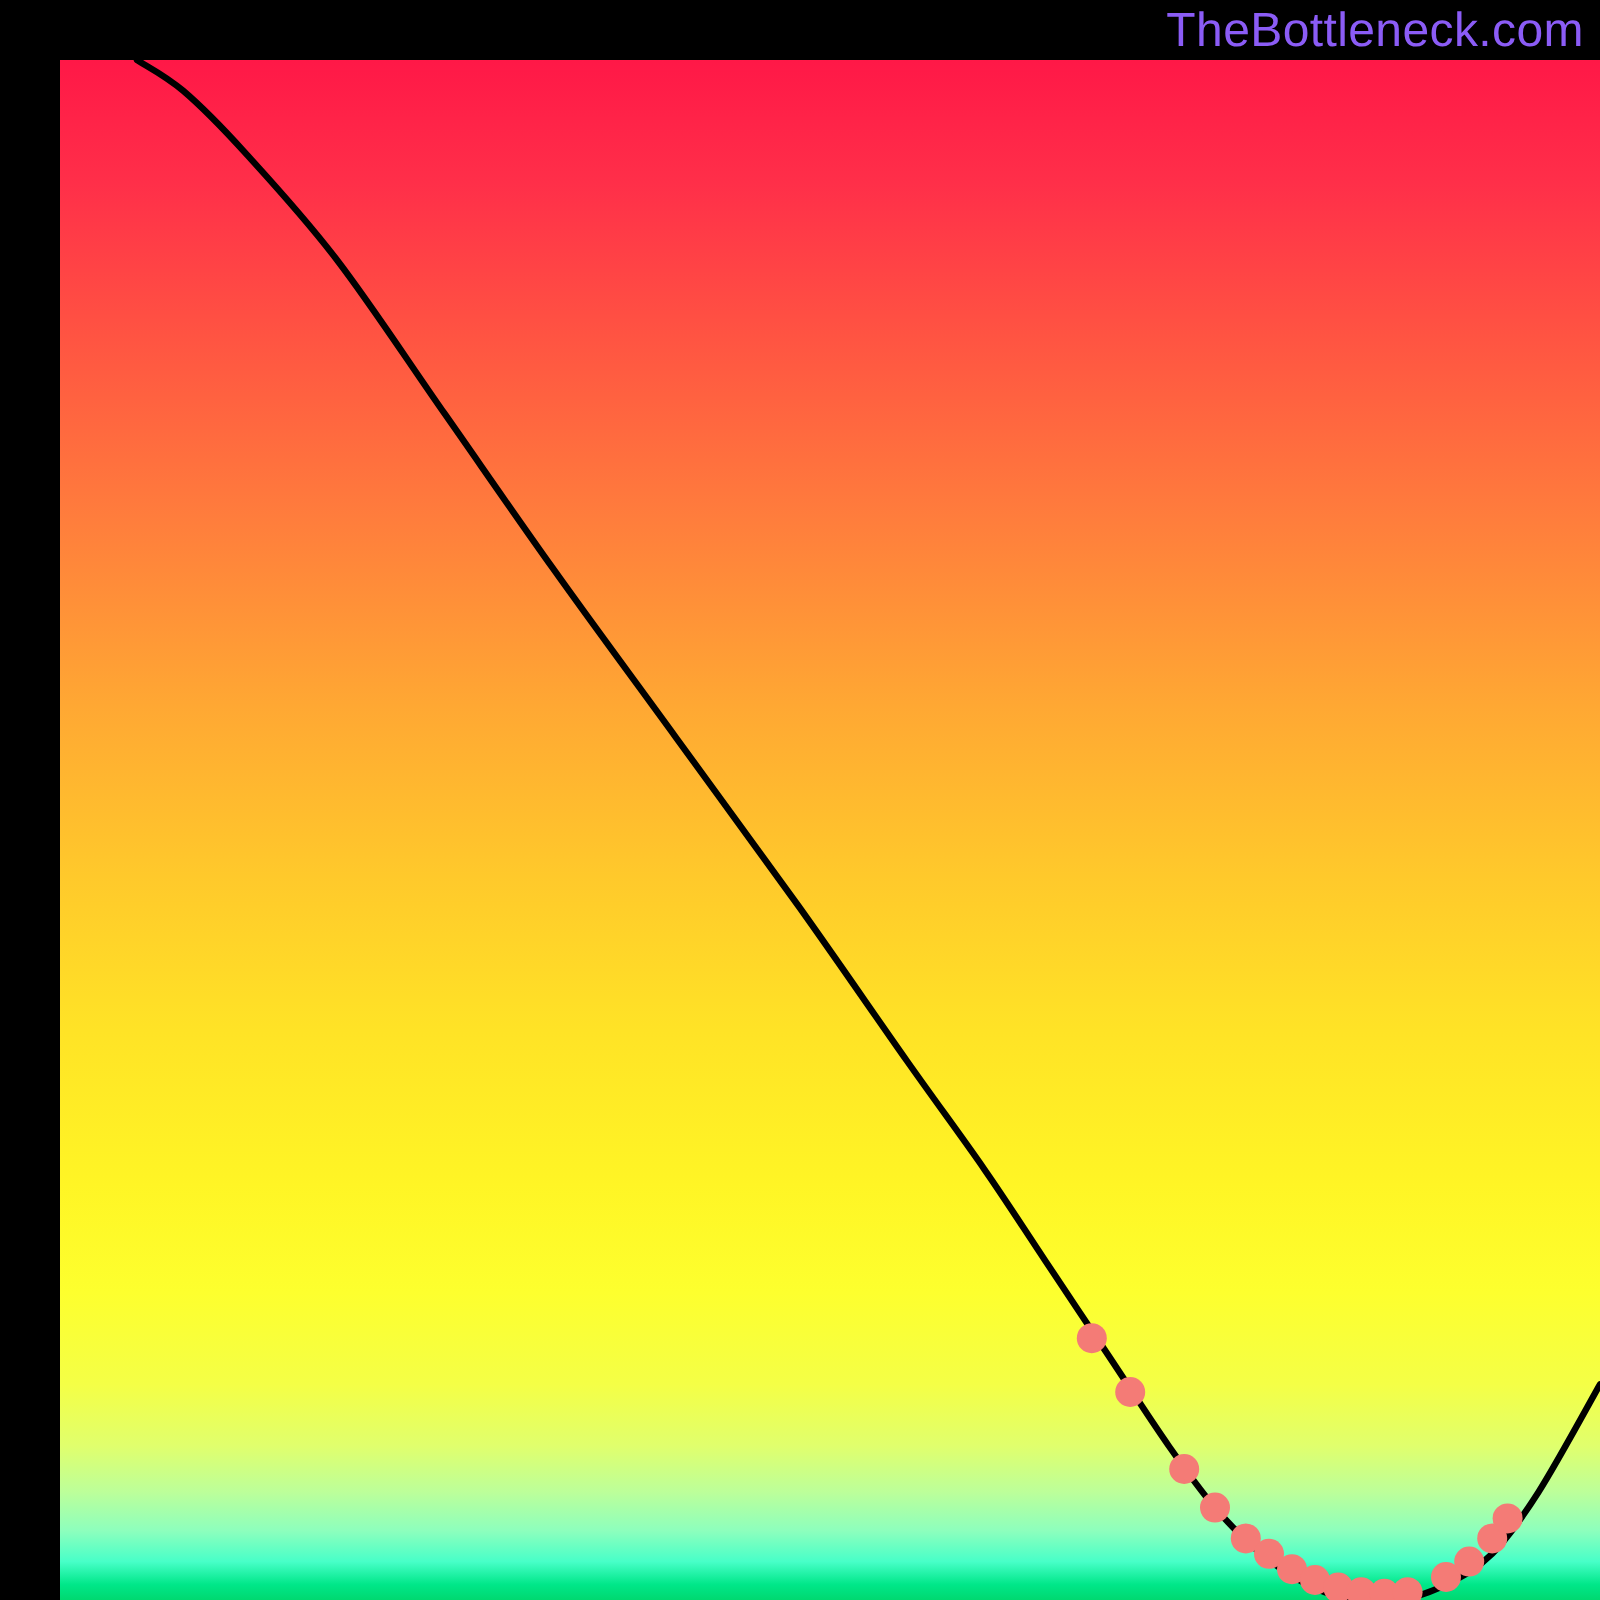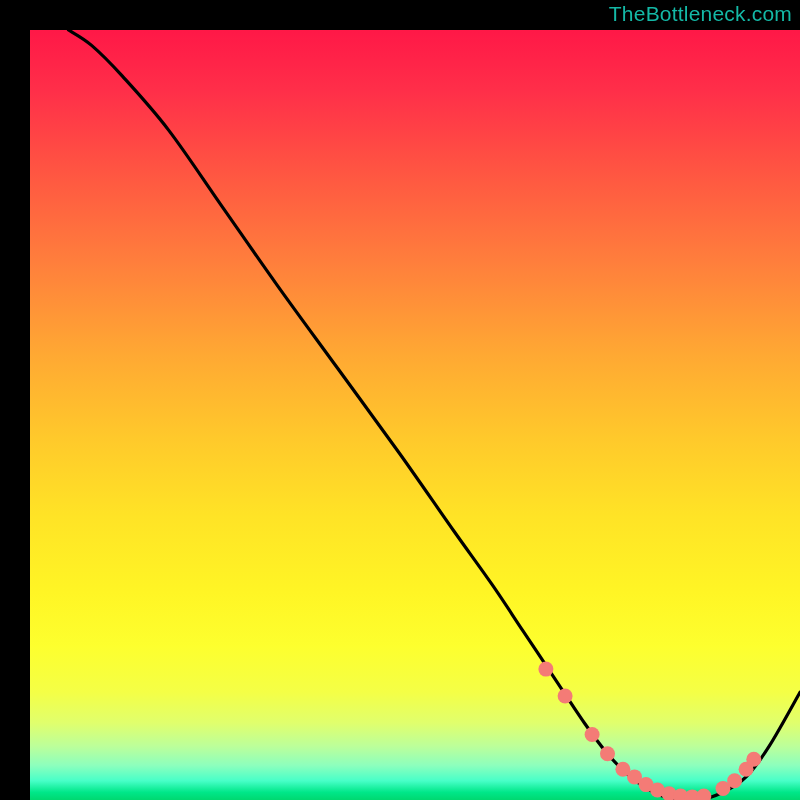--- a/index.html
+++ b/index.html
@@ -50,22 +50,22 @@
       #8dffbd 95.5%,
       #48ffc8 97.5%,
       #00e789 99%,
       #00d870 100%
     );
   }
   .watermark {
     position: absolute;
     top: 2px;
     right: 8px;
-    color: #14b8a6;
-    font-size: 21px;
+    color: #8b5cf6;
+    font-size: 24px;
     letter-spacing: 0.2px;
   }
   svg.curve-svg {
     position: absolute;
     left: 0;
     top: 0;
     width: 770px;
     height: 770px;
   }
 </style>

